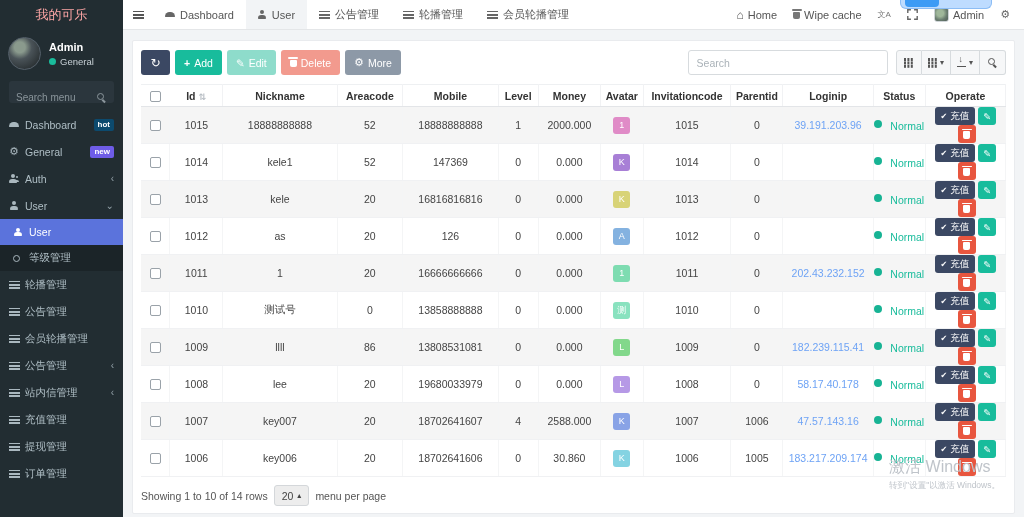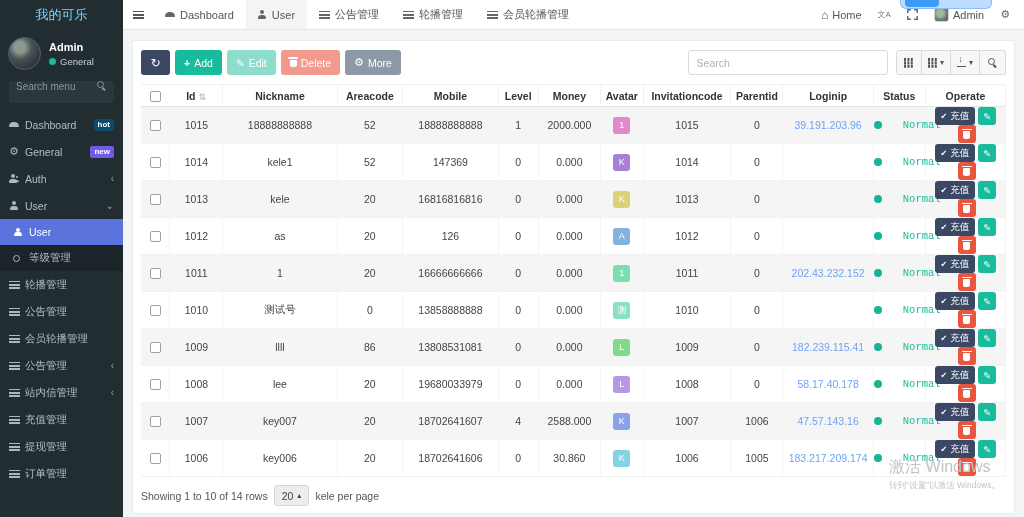--- a/index.html
+++ b/index.html
@@ -1,28 +1,28 @@
 <!DOCTYPE html>
 <html><head>
 <meta charset="utf-8">
 <style>
   * { margin:0; padding:0; box-sizing:border-box; }
   html,body { width:1024px; height:517px; overflow:hidden; font-family:"Liberation Sans","DejaVu Sans",sans-serif; background:#f2f4f6; }
   .app { position:relative; width:1024px; height:517px; }
 
   
   .sidebar { position:absolute; left:0; top:0; width:123px; height:517px; background:#222d32; color:#b0bfc6; z-index:5; }
-  .brand { height:30px; line-height:30px; text-align:center; color:#7dd3fc; font-size:13px; }
+  .brand { height:30px; line-height:30px; text-align:center; color:#fca5a5; font-size:13px; }
   .user-panel { display:flex; align-items:center; padding:7px 8px 9px 8px; }
   .side-avatar { width:33px; height:33px; border-radius:50%; background:radial-gradient(circle at 35% 30%, #8a9a8d 0 18%, #4a5358 40%, #2e3538 75%); border:1px solid #55606a; flex:0 0 auto; }
   .user-info { margin-left:8px; }
   .user-name { color:#fff; font-size:11px; font-weight:bold; }
   .user-status { font-size:9.5px; color:#c7d0d6; margin-top:3px; display:flex; align-items:center; gap:4px; }
   .dot { width:7px; height:7px; border-radius:50%; background:#1abc9c; display:inline-block; }
-  .menu-search { margin:2px 9px 8px 9px; background:#2b363d; border-radius:3px; height:22px; display:flex; align-items:flex-start; padding:0 7px; }
+  .menu-search { margin:2px 9px 8px 9px; background:#2b363d; border-radius:3px; height:22px; display:flex; align-items:flex-end; padding:0 7px; }
   .menu-search input { flex:1; min-width:0; background:transparent; border:0; outline:none; color:#cfd6da; font-size:10px; }
   .menu-search input::placeholder { color:#8a959b; }
   .menu { list-style:none; }
   .menu-item { height:27px; display:flex; align-items:center; padding:0 9px; font-size:10.5px; color:#b0bfc6; cursor:pointer; }
   .menu-item .mi-icon { width:16px; flex:0 0 16px; display:inline-flex; align-items:center; color:#aab8bf; font-size:10px; }
   .menu-item .mi-label { flex:1; white-space:nowrap; overflow:hidden; }
   .badge { font-size:8px; padding:1.5px 4px; border-radius:2px; color:#fff; font-weight:bold; }
   .chev { font-size:10px; color:#93a1a8; }
   .submenu { background:#1b2428; }
   .submenu .menu-item { height:26px; padding-left:13px; }
@@ -66,21 +66,21 @@
   
   table { width:100%; border-collapse:collapse; table-layout:fixed; font-size:10.5px; color:#444; }
   thead th { font-weight:bold; color:#333; height:22px; border-bottom:1px solid #e3e5e8; border-top:1px solid #eef0f2; border-right:1px solid #f1f2f4; text-align:center; vertical-align:middle; }
   thead th:first-child { border-right:none; }
   tbody td { height:25px; text-align:center; vertical-align:middle; border-bottom:1px solid #f0f1f3; border-right:1px solid #f4f5f6; }
   tbody tr:nth-child(odd) { background:#f5f5f5; }
   .cb { display:inline-block; width:11px; height:11px; border:1px solid #9aa2a9; border-radius:2px; background:#fff; vertical-align:middle; cursor:pointer; }
   .sort-ic { color:#b8bec4; font-size:9px; margin-left:3px; }
   .avatar-chip { display:inline-block; width:17px; height:17px; line-height:17px; border-radius:3px; color:#fff; font-size:9px; text-align:center; }
   .ip-link { color:#6ea3f5; text-decoration:none; cursor:pointer; }
-  .status-ok { color:#1abc9c; display:inline-flex; align-items:center; gap:21px;font-family:Liberation Mono, monospace; }
+  .status-ok { color:#1abc9c; display:inline-flex; align-items:flex-start; gap:8px; }
   .status-ok .dot { width:8px; height:8px; background:#17b394; }
   .op-btn { border:none; border-radius:3px; color:#fff; height:18px; display:inline-flex; align-items:center; justify-content:center; gap:3px; font-size:9.5px; cursor:pointer; vertical-align:middle; font-family:inherit; }
   .op-recharge { background:#3b4863; padding:0 6px; }
   .op-edit { background:#18bc9c; width:18px; }
   .op-del { background:#e8563f; width:18px; margin-left:3px; }
   .op-recharge { margin-right:3px; }
 
   
   .pager { display:flex; align-items:center; margin-top:8px; font-size:10.5px; color:#555; }
   .pagesize-btn { margin:0 6px; background:#ededed; border:1px solid #d4d7da; border-radius:3px; height:21px; padding:0 7px; display:inline-flex; align-items:center; gap:4px; cursor:pointer; color:#444; font-size:10.5px; }
@@ -267,20 +267,24 @@
           <span class="t-icon">
             <span class="ic-bars" style=""></span>
           </span>
                   <span>会员轮播管理</span>
         </span>
       </nav>
     <div class="topbar-right">
       <span class="nav-item">
         <span style="font-size:12px">⌂</span>
         <span>Home</span>
+      </span>
+      <span class="nav-item">
+        <span class="ic-trash" style="color:#777"></span>
+        <span>Wipe cache</span>
       </span>
       <span class="nav-item" style="font-size:8px;color:#777">文A</span>
       <span class="nav-item">
         <svg width="11" height="11" viewBox="0 0 14 14">
             <path d="M1 5V1h4M9 1h4v4M13 9v4H9M5 13H1V9" stroke="#666" fill="none" stroke-width="1.8"></path>
           </svg>
       </span>
       <span class="nav-item">
         <span class="nav-avatar"></span>
         <span>Admin</span>
@@ -618,21 +622,21 @@
             </tr>
           </tbody>
       </table>
 
       <div class="pager">
         <span>Showing 1 to 10 of 14 rows</span>
         <span class="pagesize-btn">
           <span>20</span>
             <span class="caret">▴</span>
         </span>
-        <span>kele per page</span>
+        <span>menu per page</span>
       </div>
 
     </div>
 
     <div class="watermark">
       <div class="wm1">激活 Windows</div>
       <div class="wm2">转到"设置"以激活 Windows。</div>
     </div>
   </main>
 

